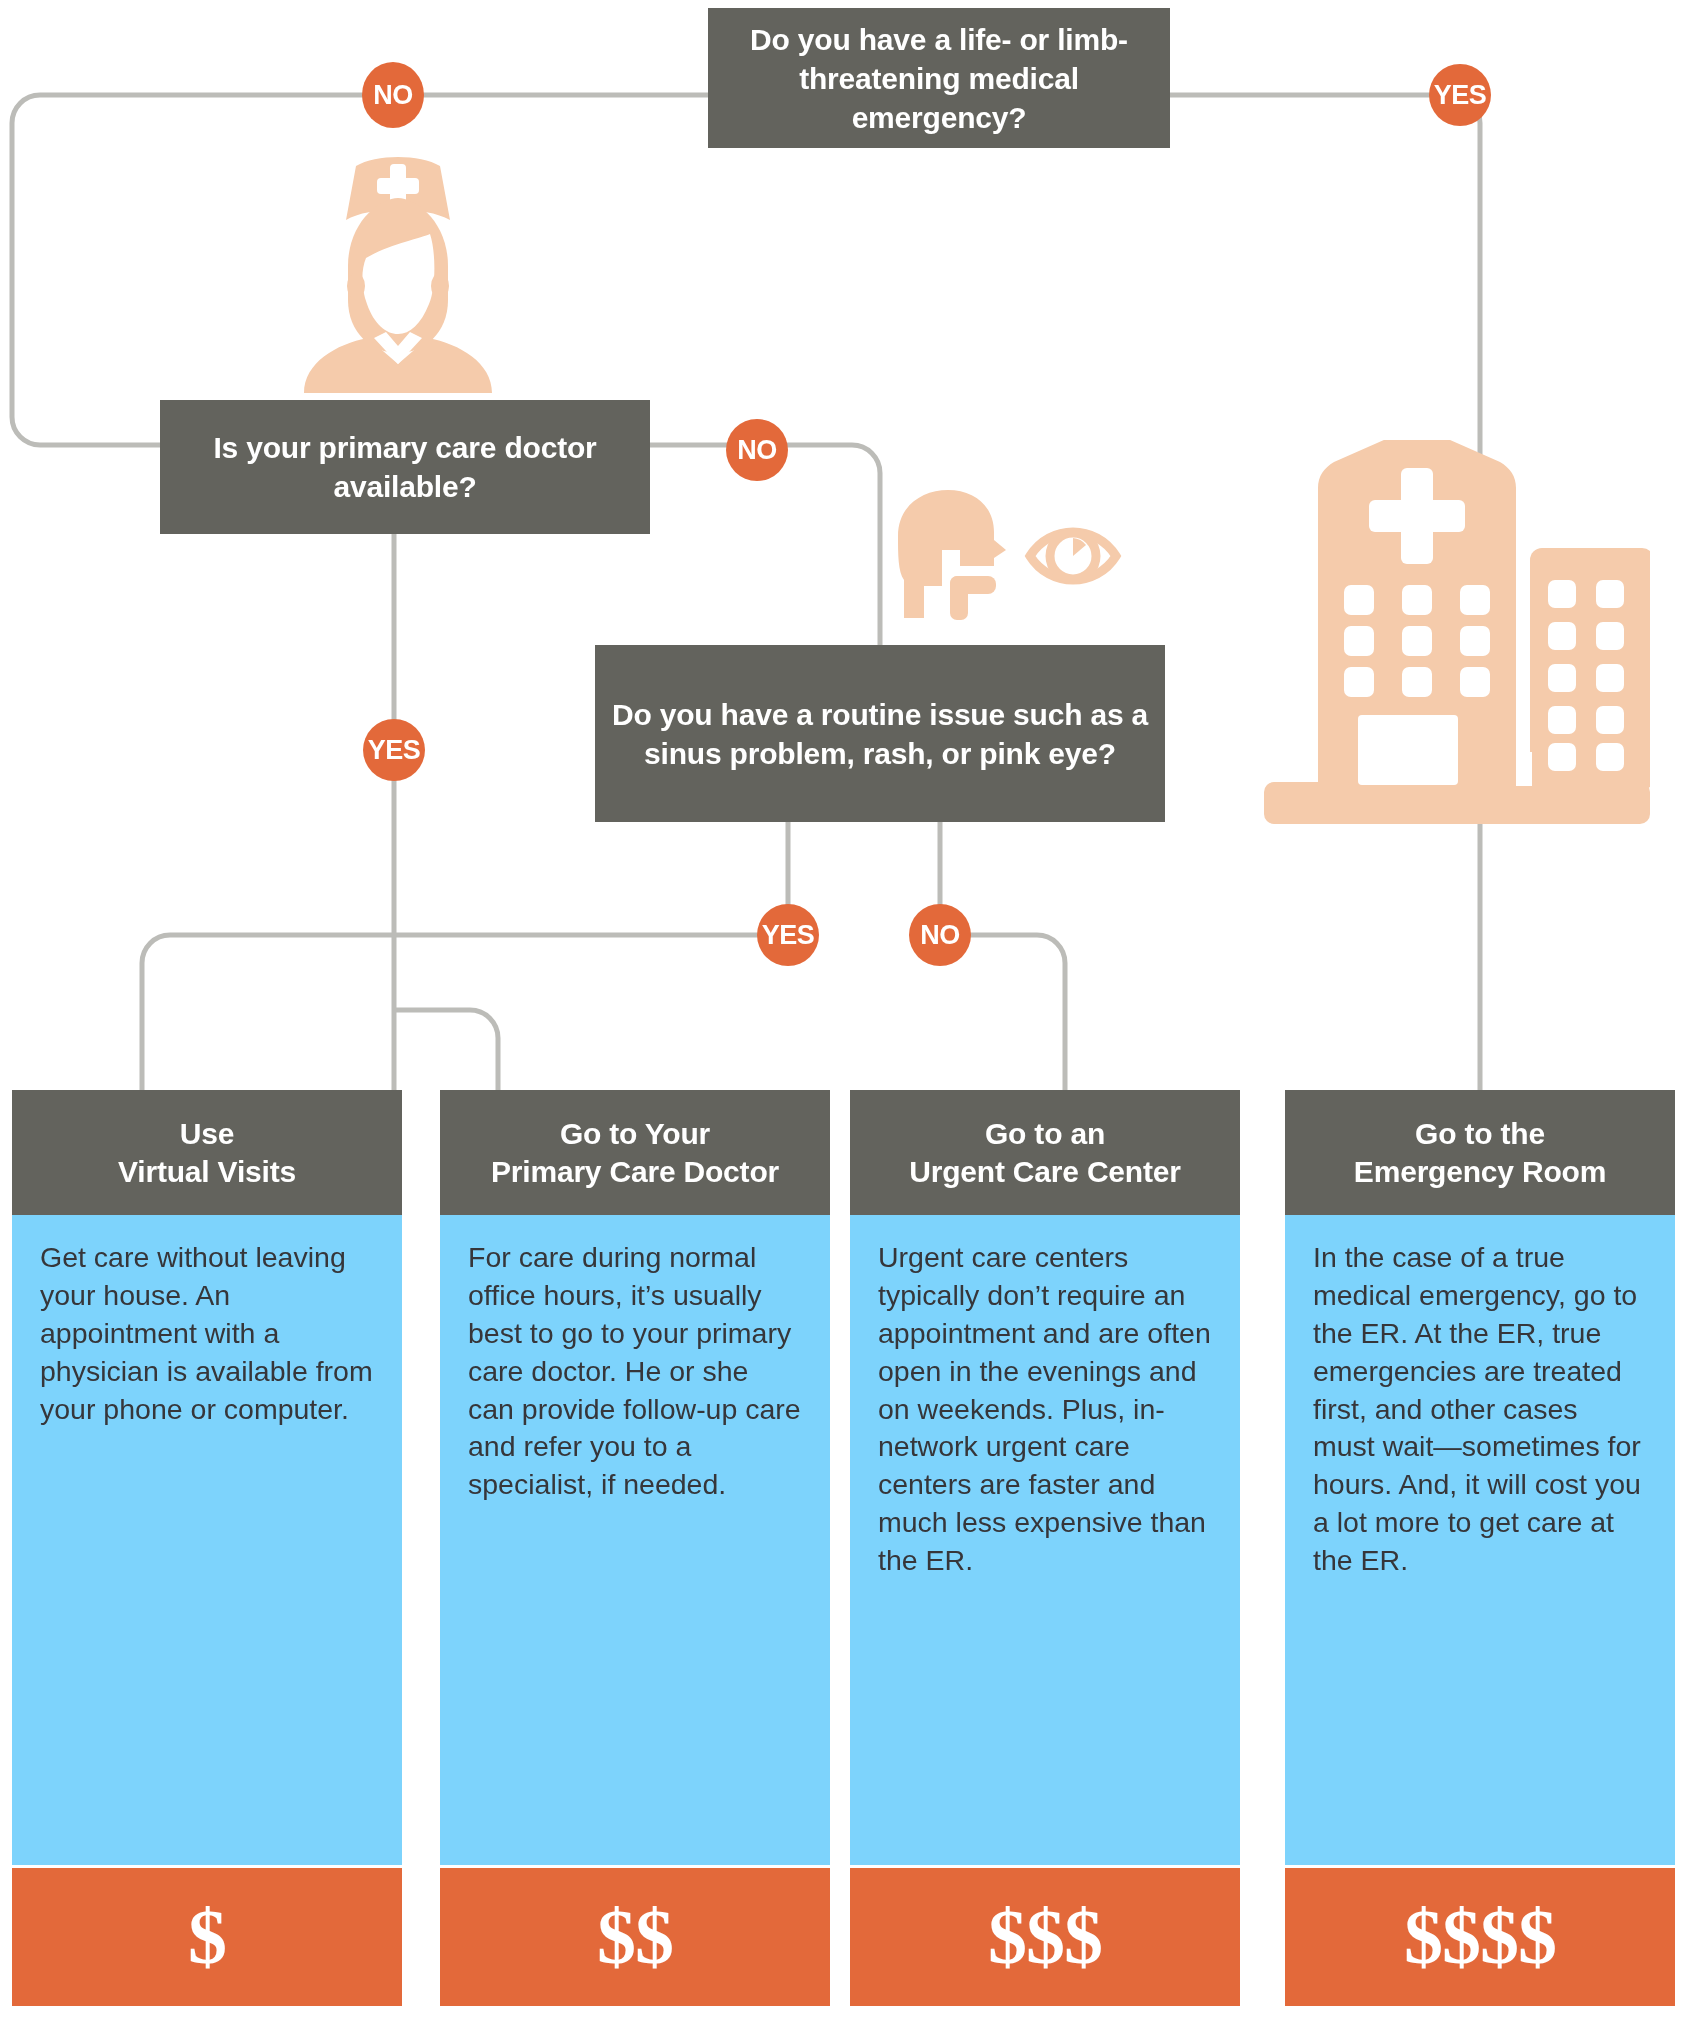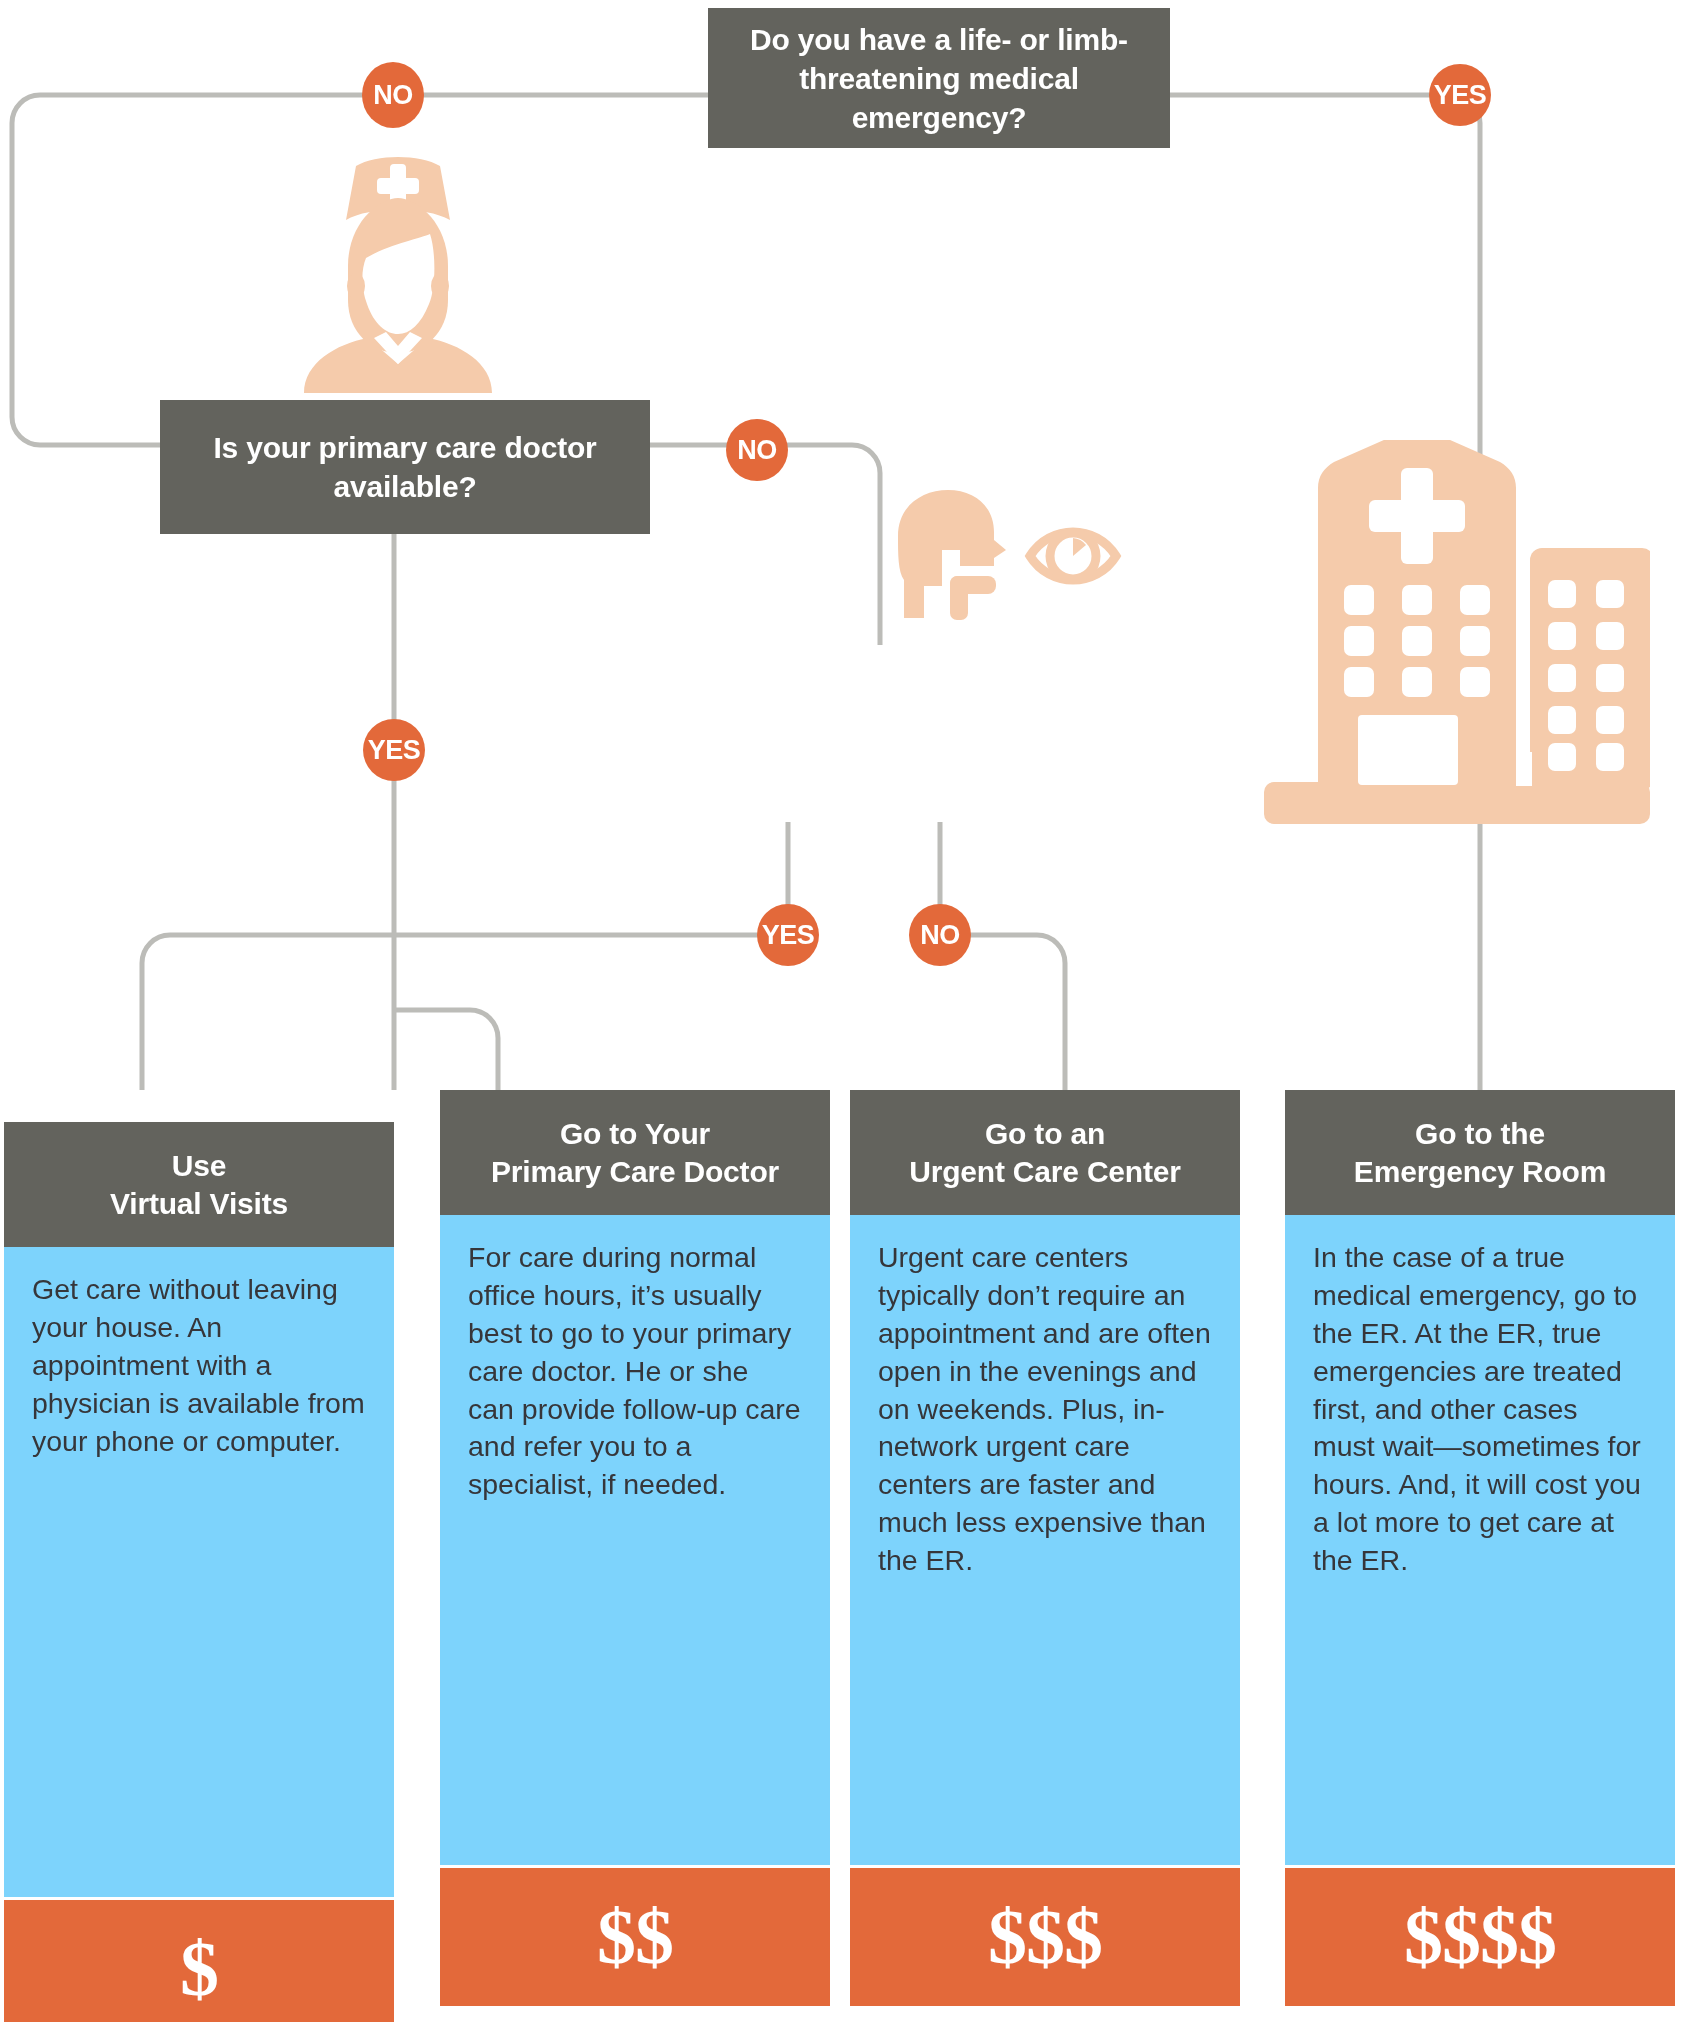--- a/index.html
+++ b/index.html
@@ -55,21 +55,21 @@
   #b-no-3 {left:909px; top:904px;}
 
   
   .icon{position:absolute;z-index:3;}
   #nurse-icon{left:290px;top:148px;width:215px;height:245px;}
   #throat-eye{left:890px;top:488px;width:265px;height:135px;}
   #hospital-icon{left:1262px;top:440px;width:388px;height:390px;}
 
   
   .card{position:absolute;top:1090px;width:390px;z-index:5;}
-  #card-0{left:4px;margin-top:32px;}
+  #card-0{left:12px;}
   #card-1{left:440px;border-radius:8px;}
   #card-2{left:850px;}
   #card-3{left:1285px;}
 
   .card-head{
     background:#63635d;color:#ffffff;
     height:125px;
     display:flex;align-items:center;justify-content:center;
     text-align:center;font-weight:bold;font-size:30px;line-height:1.24;
     letter-spacing:-0.2px;
@@ -201,20 +201,21 @@
       <rect x="334" y="224" width="28" height="28" rx="7"></rect>
       <rect x="286" y="266" width="28" height="28" rx="7"></rect>
       <rect x="334" y="266" width="28" height="28" rx="7"></rect>
       <rect x="286" y="303" width="28" height="28" rx="7"></rect>
       <rect x="334" y="303" width="28" height="28" rx="7"></rect>
 
       <rect x="254" y="312" width="16" height="34"></rect>
     </g>
   </svg>
 
+  <div class="qbox" id="q3">Do you have a routine issue such as a sinus problem, rash, or pink eye?</div>
 
   <div class="badge sm" id="b-yes-3">YES</div>
 
   <div class="badge sm" id="b-no-3">NO</div>
 
   <div class="card" id="card-0">
     <div class="card-head">
       <span>
         <span>Use</span><br>
         <span>Virtual Visits</span>

